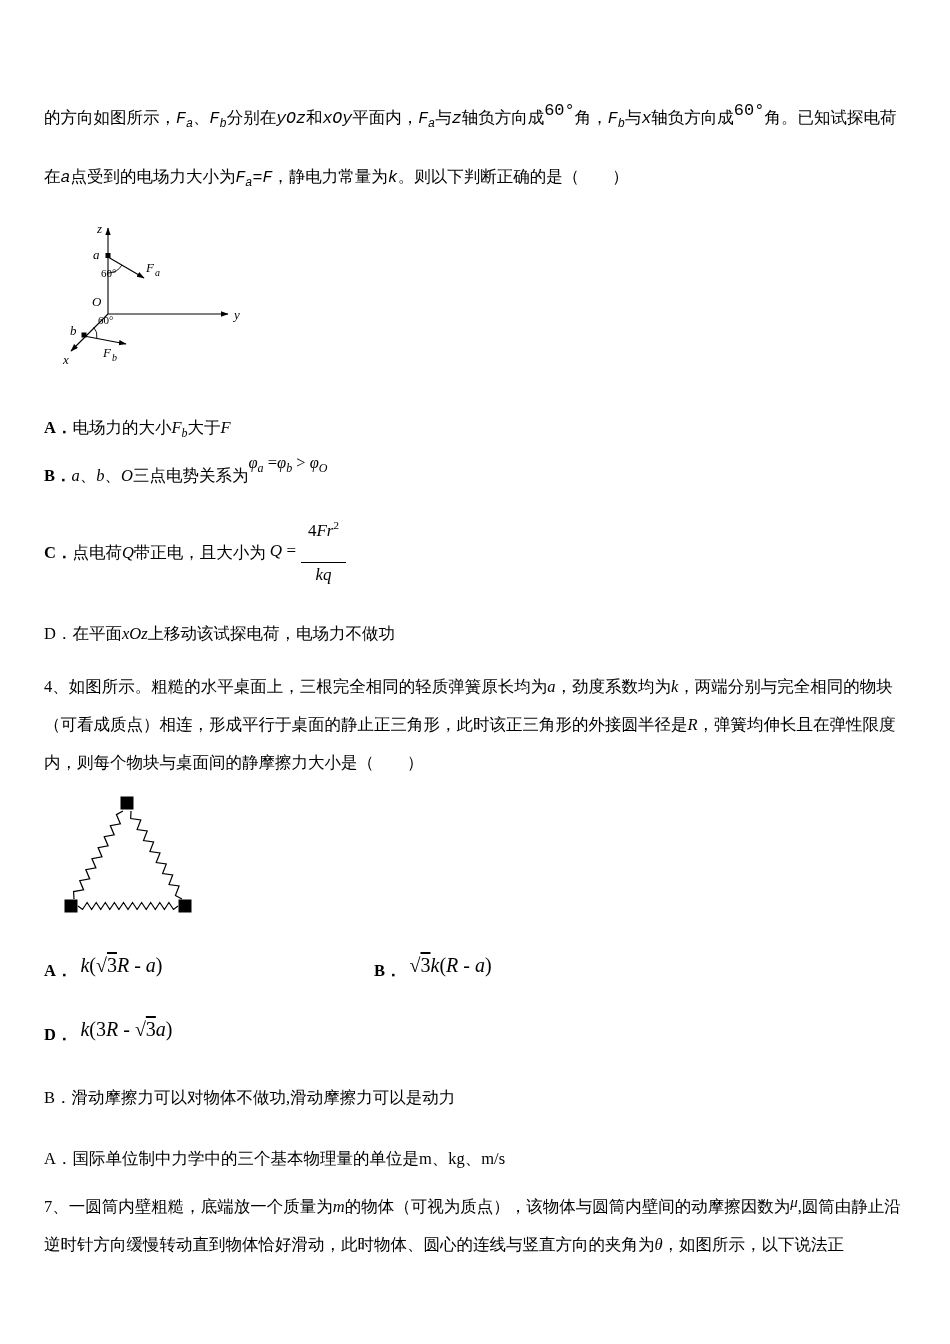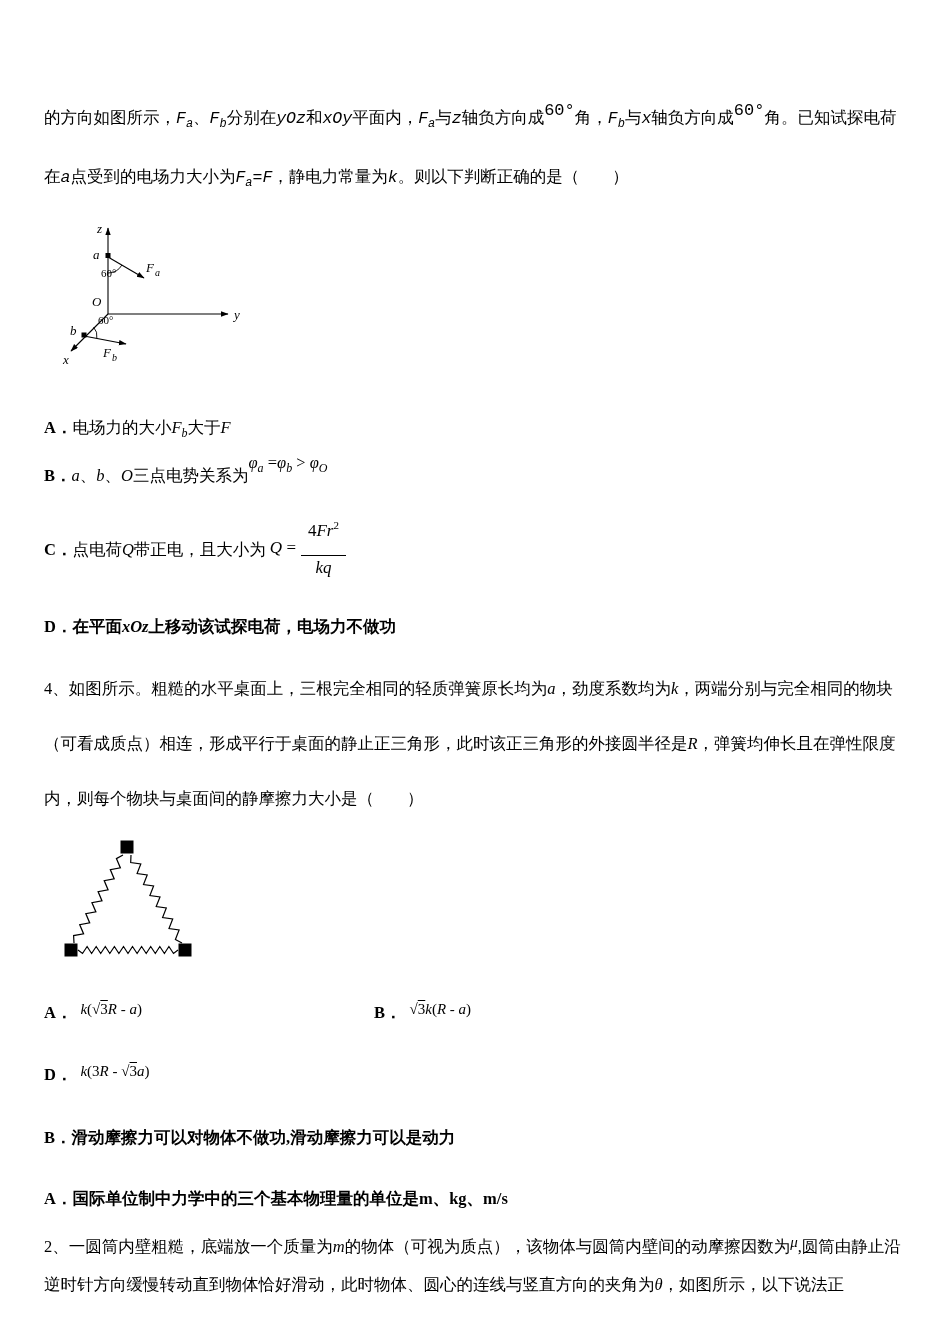--- a/index.html
+++ b/index.html
@@ -10,39 +10,39 @@
     font-family:"Liberation Serif","DejaVu Serif",serif;
     font-size:16.5px;
   }
   .content { padding:92px 44px 0 44px; }
   p { margin:0; }
   .p1 { line-height:53px;font-family:Liberation Mono, monospace; }
   .opt { line-height:33px; }
   .mt14 { margin-top:22px; }
   .mt9  { margin-top:9px; }
   .mt12 { margin-top:12px; }
-  .bold { font-weight:bold;margin-top:28px; }
+  .bold { font-weight:normal;margin-top:28px; }
   .i  { font-style:italic; }
   .b  { font-weight:bold; }
   .sb { font-style:italic; font-size:12px; vertical-align:-4px; }
   .sp { font-size:11px; vertical-align:7px; }
   .rs { position:relative; bottom:8px; font-size:17px; }
   .rsi{ position:relative; bottom:5px; font-style:italic; font-size:15px; }
   .ov { text-decoration:overline; }
   .fml { position:relative; bottom:13px; white-space:nowrap; }
   .cfml { position:relative; bottom:2px; white-space:nowrap; margin-left:4px; font-size:17px; }
   .frac { display:inline-block; text-align:center; vertical-align:middle; margin-left:5px; line-height:1.35; }
-  .frac .bar { display:block; border-bottom:1.4px solid #000; padding:0 7px 12px 7px; }
+  .frac .bar { display:block; border-bottom:1.4px solid #000; padding:0 7px 19px 7px; }
   .frac .den { display:block; padding-top:1px;text-align:center; }
   .fig { margin:6px 0 0 12px; }
   .fig2 { margin:10px 0 0 14px; }
-  .q4stem { line-height:55px; margin-top:18px; }
+  .q4stem { line-height:38px; margin-top:18px; }
   .q4opts { display:grid; grid-template-columns:330px auto; row-gap:26px; margin-top:26px; justify-content:start; }
   .q4opts p { line-height:36px; }
-  .fml4 { position:relative; bottom:4px; font-size:15px; margin-left:8px; white-space:nowrap; }
+  .fml4 { position:relative; bottom:4px; font-size:20px; margin-left:8px; white-space:nowrap; }
   .q5 { margin-top:22px; }
   .q5 p { line-height:33.5px; }
   .q6 { line-height:38px; margin-top:12px; }
   svg text { font-family:"Liberation Serif","DejaVu Serif",serif; }
   .svglbl { font-size:13px; font-style:italic; }
   .svgsml { font-size:10px; font-style:italic; }
   .svgang { font-size:11px; font-style:normal; }
 </style>
 </head>
 <body>
@@ -108,15 +108,15 @@
     <p><span class="b">A．</span><span class="fml4"><span class="i">k</span><span>(</span><span>√</span><span class="ov">3</span><span class="i">R</span><span> - </span><span class="i">a</span><span>)</span></span></p>
     <p><span class="b">B．</span><span class="fml4"><span>√</span><span class="ov">3</span><span class="i">k</span><span>(</span><span class="i">R</span><span> - </span><span class="i">a</span><span>)</span></span></p>
     <p><span class="b">D．</span><span class="fml4"><span class="i">k</span><span>(</span><span>3</span><span class="i">R</span><span> - </span><span>√</span><span class="ov">3</span><span class="i">a</span><span>)</span></span></p>
   </div>
 
   <div class="q5">
     <p class="bold">B．滑动摩擦力可以对物体不做功,滑动摩擦力可以是动力</p>
     <p class="bold">A．国际单位制中力学中的三个基本物理量的单位是m、kg、m/s</p>
   </div>
 
-  <p class="q6"><span>2、一圆筒内壁粗糙，底端放一个质量为</span><span class="i">m</span><span>的物体（可视为质点），该物体与圆筒内壁间的动摩擦因数为</span><span class="rsi">μ</span><span>,圆筒由静止沿逆时针方向缓慢转动直到物体恰好滑动，此时物体、圆心的连线与竖直方向的夹角为</span><span class="i">θ</span><span>，如图所示，以下说法正</span></p>
+  <p class="q6"><span>7、一圆筒内壁粗糙，底端放一个质量为</span><span class="i">m</span><span>的物体（可视为质点），该物体与圆筒内壁间的动摩擦因数为</span><span class="rsi">μ</span><span>,圆筒由静止沿逆时针方向缓慢转动直到物体恰好滑动，此时物体、圆心的连线与竖直方向的夹角为</span><span class="i">θ</span><span>，如图所示，以下说法正</span></p>
 
 </div>
 
 </body></html>

